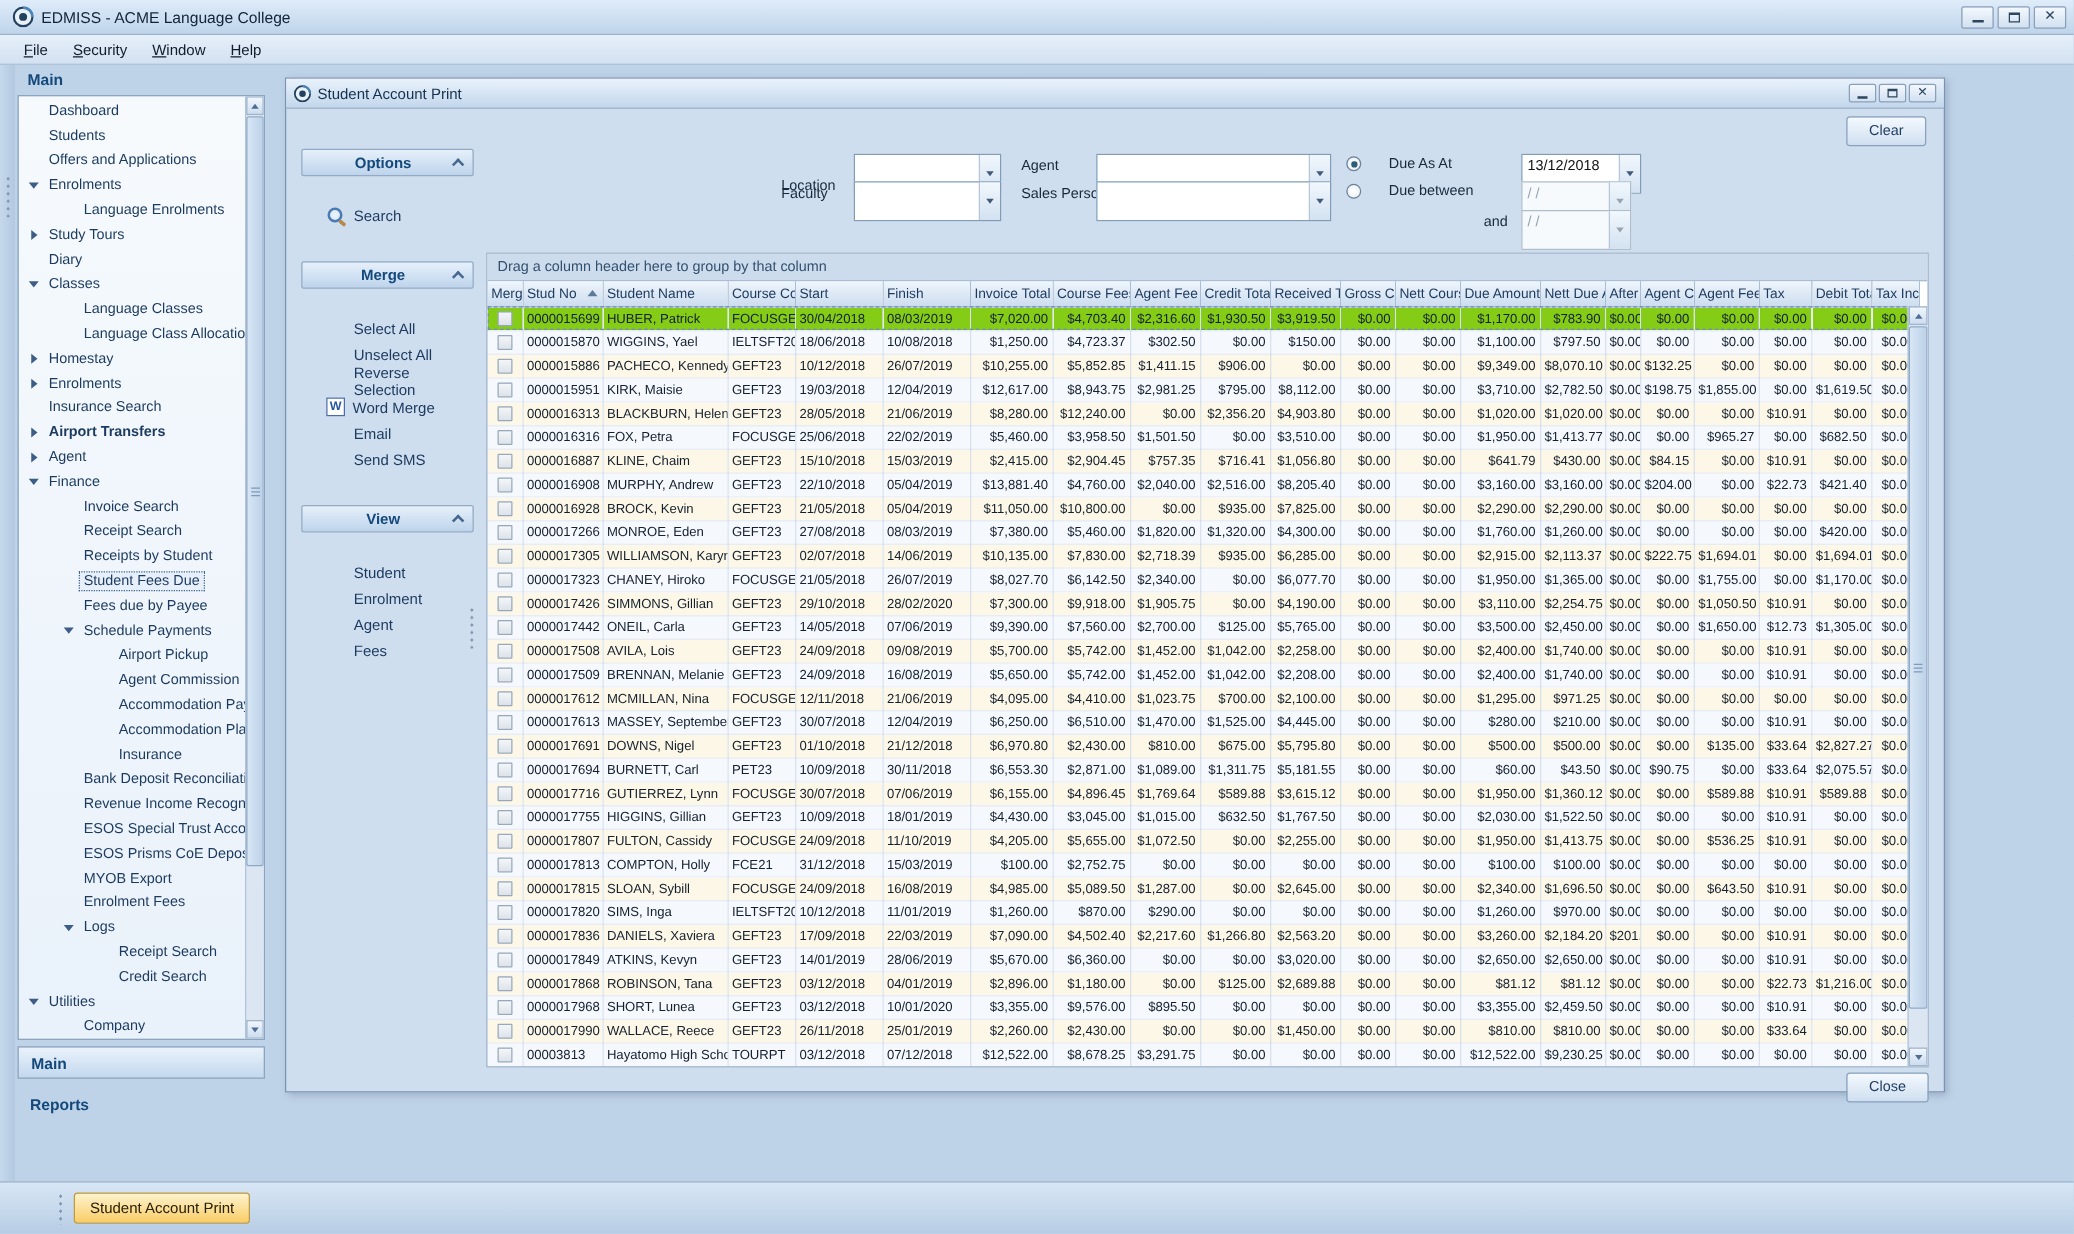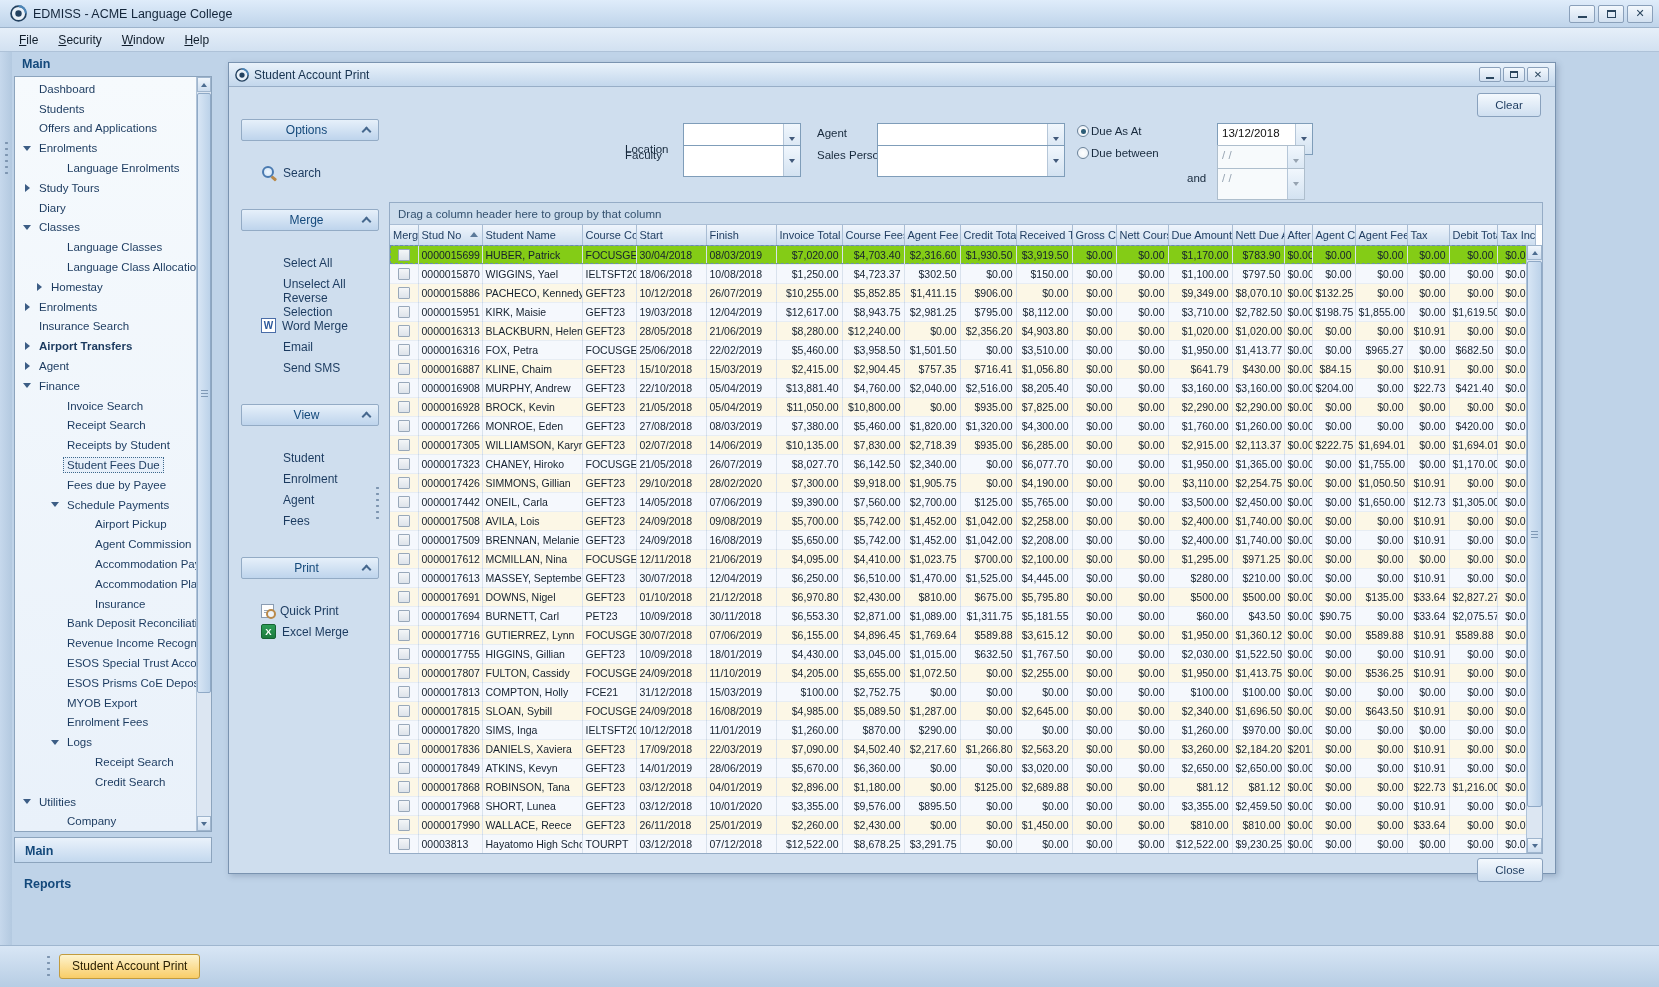--- a/index.html
+++ b/index.html
@@ -62,21 +62,21 @@
 .wbtn.small .g-min{margin-top:6px;width:8px}
 .wbtn.small .g-max{width:8px;height:7px}
 .wbtn.small .g-x{font-size:10px}
 .win-body{position:relative;height:786px}
 
 
 .cmd-panel{position:absolute;left:12px;top:32px;width:138px}
 .group{margin-top:26px}
 .group:first-child{margin-top:0}
 .group-header{height:22px;border:1px solid #93abc5;border-radius:2px;background:linear-gradient(#e6f0fa,#bed4ec);display:flex;align-items:center;padding:0 8px;cursor:default}
-.gh-label{font-weight:normal;color:#14497b;font-size:12px;flex:1;text-align:center}
+.gh-label{font-weight:bold;color:#14497b;font-size:12px;flex:1;text-align:center}
 .chev{width:7px;height:7px;border-left:2px solid #46688e;border-top:2px solid #46688e;transform:rotate(45deg);margin-top:3px}
 .group-items{margin-top:21px}
 .cmd-item{height:21px;display:flex;align-items:center;padding-left:20px;color:#1b3a5f;font-size:12px;cursor:default}
 .cicon,.cicon-spacer{width:16px;height:15px;margin-right:6px;flex:none;display:flex;align-items:center;justify-content:center}
 .icon-search{position:relative}
 .icon-search::before{content:"";width:8px;height:8px;border:2px solid #4a7ab0;border-radius:50%;background:radial-gradient(#eef6ff,#cfe3f5);position:absolute;left:1px;top:1px}
 .icon-search::after{content:"";width:6px;height:2.5px;background:#b9894a;position:absolute;right:0;bottom:1px;transform:rotate(40deg);border-radius:1px}
 .icon-word{background:#fff;border:1px solid #4a6da8;color:#2b579a;font-size:10px;font-weight:bold;line-height:13px;width:15px;text-align:center}
 .icon-print{position:relative;width:13px;height:14px;background:#fdfdfd;border:1px solid #8a9cb2}
 .icon-print::before{content:"";position:absolute;left:2px;top:3px;width:7px;height:1px;box-shadow:0 2px 0 #9aa9ba,0 4px 0 #9aa9ba}
@@ -87,21 +87,21 @@
 
 .filters{position:absolute;left:160px;top:28px;right:10px;height:86px}
 .f-label{position:absolute;font-size:11.5px;color:#17293c;line-height:20px;white-space:nowrap}
 .combo{position:absolute;height:32px;background:#fff;border:1px solid #7f9db9;display:flex}
 .combo-text{flex:1;font-size:11.5px;line-height:18px;padding:0 4px;color:#111;overflow:hidden;white-space:nowrap}
 .combo .dd{width:17px;border-left:1px solid #b5c6d8;background:linear-gradient(#f1f7fd,#d3e2f1);display:flex;align-items:center;justify-content:center}
 .tri-down{width:0;height:0;border-top:4px solid #41597a;border-left:3.5px solid transparent;border-right:3.5px solid transparent}
 .combo.disabled{background:#f7fafc;border-color:#aebecd}
 .combo.disabled .combo-text{color:#96a3b1}
 .combo.disabled .tri-down{border-top-color:#96a3b1}
-.radio-row{position:absolute;display:flex;align-items:center;gap:2px}
+.radio-row{position:absolute;display:flex;align-items:center;gap:22px}
 .radio{width:12px;height:12px;border:1px solid #6b8299;border-radius:50%;background:radial-gradient(#ffffff,#e7eef5);position:relative;flex:none}
 .radio.on::after{content:"";position:absolute;left:3px;top:3px;width:4.5px;height:4.5px;border-radius:50%;background:#2d5d77}
 .radio-label{font-size:11.5px;color:#17293c}
 .btn{position:absolute;height:24px;border:1px solid #89a1bd;border-radius:3px;background:linear-gradient(#f4f9fe,#cfdff0);color:#1c3a5e;font-size:11.5px;font-family:inherit;text-align:center;line-height:22px;cursor:default}
 .clear-btn{right:14px;top:6px;width:64px}
 .close-btn{right:12px;top:771px;width:66px}
 
 
 .grid-box{position:absolute;left:160px;top:115px;right:12px;height:652px;border:1px solid #95acc6;background:#fff;overflow:hidden}
 .band{height:22px;line-height:22px;background:#ccdcec;color:#33506e;font-size:11.5px;padding-left:8px;border-bottom:1px solid #a9bdd4}
@@ -189,21 +189,21 @@
           <span class="tree-label">Classes</span>
         </div>
         <div class="tree-item" style="padding-left: 32px;">
           <span class="exp exp-none"></span>
           <span class="tree-label">Language Classes</span>
         </div>
         <div class="tree-item" style="padding-left: 32px;">
           <span class="exp exp-none"></span>
           <span class="tree-label">Language Class Allocation</span>
         </div>
-        <div class="tree-item" style="padding-left: 16px;">
+        <div class="tree-item" style="padding-left: 4px;">
           <span class="exp exp-closed"></span>
           <span class="tree-label">Homestay</span>
         </div>
         <div class="tree-item" style="padding-left: 4px;">
           <span class="exp exp-closed"></span>
           <span class="tree-label">Enrolments</span>
         </div>
         <div class="tree-item" style="padding-left: 4px;">
           <span class="exp exp-none"></span>
           <span class="tree-label">Insurance Search</span>
@@ -407,36 +407,20 @@
                 <div class="cmd-item">
                   <span class="cicon-spacer"></span>
                   <span>Agent</span>
                 </div>
                 <div class="cmd-item">
                   <span class="cicon-spacer"></span>
                   <span>Fees</span>
                 </div>
               </div>
             </div>
-            <div class="group">
-              <div class="group-header">
-                <span class="gh-label">Print</span>
-                <span class="chev"></span>
-              </div>
-              <div class="group-items">
-                <div class="cmd-item">
-                  <span class="cicon icon-print"></span>
-                  <span>Quick Print</span>
-                </div>
-                <div class="cmd-item">
-                  <span class="cicon icon-excel">X</span>
-                  <span>Excel Merge</span>
-                </div>
-              </div>
-            </div>
           </div>
       </div>
       <span class="grip-v grip-cmd"></span>
 
       <div class="filters">
         <span class="f-label" style="left:236px;top:24px">Location</span>
         <div class="combo" style="left:294px;top:8px;width:118px">
             <span class="combo-text"></span>
             <span class="dd">
               <i class="tri-down"></i>

